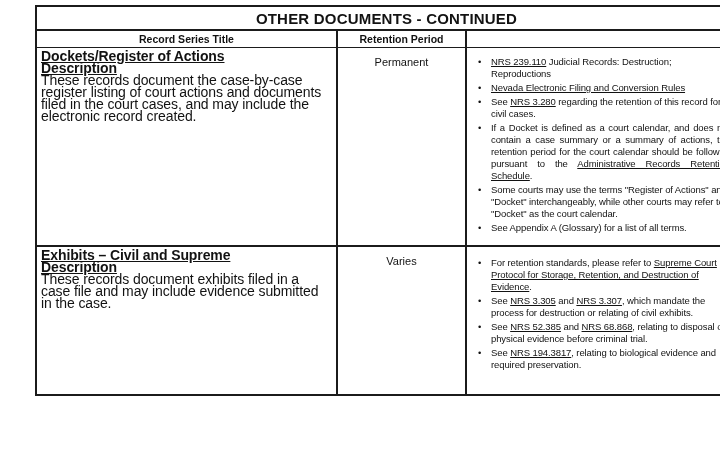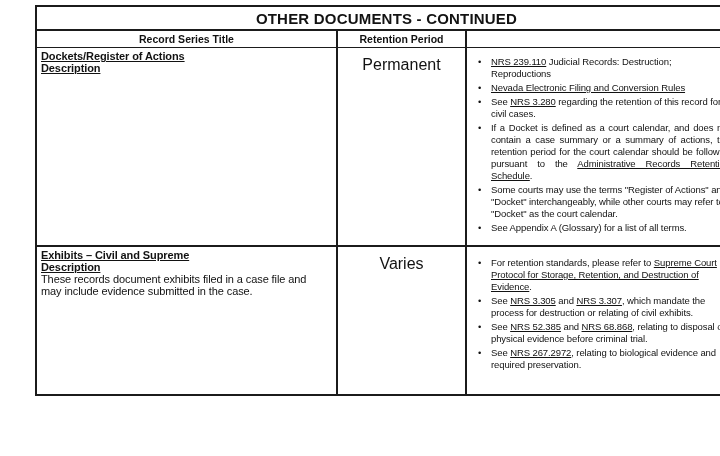--- a/index.html
+++ b/index.html
@@ -45,32 +45,32 @@
     justify-content: center;
   }
   .col-1 { width: 301px; border-right: 2px solid #1b1b1b; }
   .col-2 { width: 129px; border-right: 2px solid #1b1b1b; }
   .col-3 { flex: 1; }
   .data-row { display: flex; }
   .data-row-1 { flex: 0 0 199px; border-bottom: 2px solid #1b1b1b; }
   .data-row-2 { flex: 1; }
   .series-cell {
     padding: 2px 8px 8px 4px;
-    font-size: 11px;
+    font-size: 14px;
     line-height: 12px;
     letter-spacing: -0.1px;
   }
   .series-title, .description-label {
     font-weight: bold;
     text-decoration: underline;
   }
   .retention-cell {
     padding-top: 8px;
     text-align: center;
-    font-size: 16px;
+    font-size: 11px;
   }
   .citation-cell {
     padding: 8px 4px 0 8px;
     font-size: 9.5px;
     line-height: 12px;
     letter-spacing: -0.1px;
   }
   .citation-cell.second { padding-top: 10px; }
   ul.citation-list { list-style: none; }
   li.citation-item { display: flex; margin-bottom: 2px; }
@@ -88,20 +88,21 @@
 
   <div class="header-row">
     <div class="header-cell col-1">Record Series Title</div>
     <div class="header-cell col-2">Retention Period</div>
   </div>
 
   <div class="data-row data-row-1">
     <div class="series-cell col-1">
       <div class="series-title">Dockets/Register of Actions</div>
       <div class="description-label">Description</div>
+      <div class="description-text">These records document the case-by-case register listing of court actions and documents filed in the court cases, and may include the electronic record created.</div>
     </div>
     <div class="retention-cell col-2">Permanent</div>
     <div class="citation-cell col-3">
       <ul class="citation-list">
           <li class="citation-item">
             <span class="bullet">•</span>
             <span class="citation-text"><span class="u">NRS 239.110</span><span> Judicial Records: Destruction; Reproductions</span></span>
           </li>
           <li class="citation-item">
             <span class="bullet">•</span>
@@ -143,19 +144,19 @@
           <li class="citation-item">
             <span class="bullet">•</span>
             <span class="citation-text"><span>See </span><span class="u">NRS 3.305</span><span> and </span><span class="u">NRS 3.307</span><span>, which mandate the process for destruction or relating of civil exhibits.</span></span>
           </li>
           <li class="citation-item">
             <span class="bullet">•</span>
             <span class="citation-text"><span>See </span><span class="u">NRS 52.385</span><span> and </span><span class="u">NRS 68.868</span><span>, relating to disposal of physical evidence before criminal trial.</span></span>
           </li>
           <li class="citation-item">
             <span class="bullet">•</span>
-            <span class="citation-text"><span>See </span><span class="u">NRS 267.2972</span><span>, relating to biological evidence and required preservation.</span></span>
+            <span class="citation-text"><span>See </span><span class="u">NRS 194.3817</span><span>, relating to biological evidence and required preservation.</span></span>
           </li>
         </ul>
     </div>
   </div>
 
 </div>
 
 </body></html>

